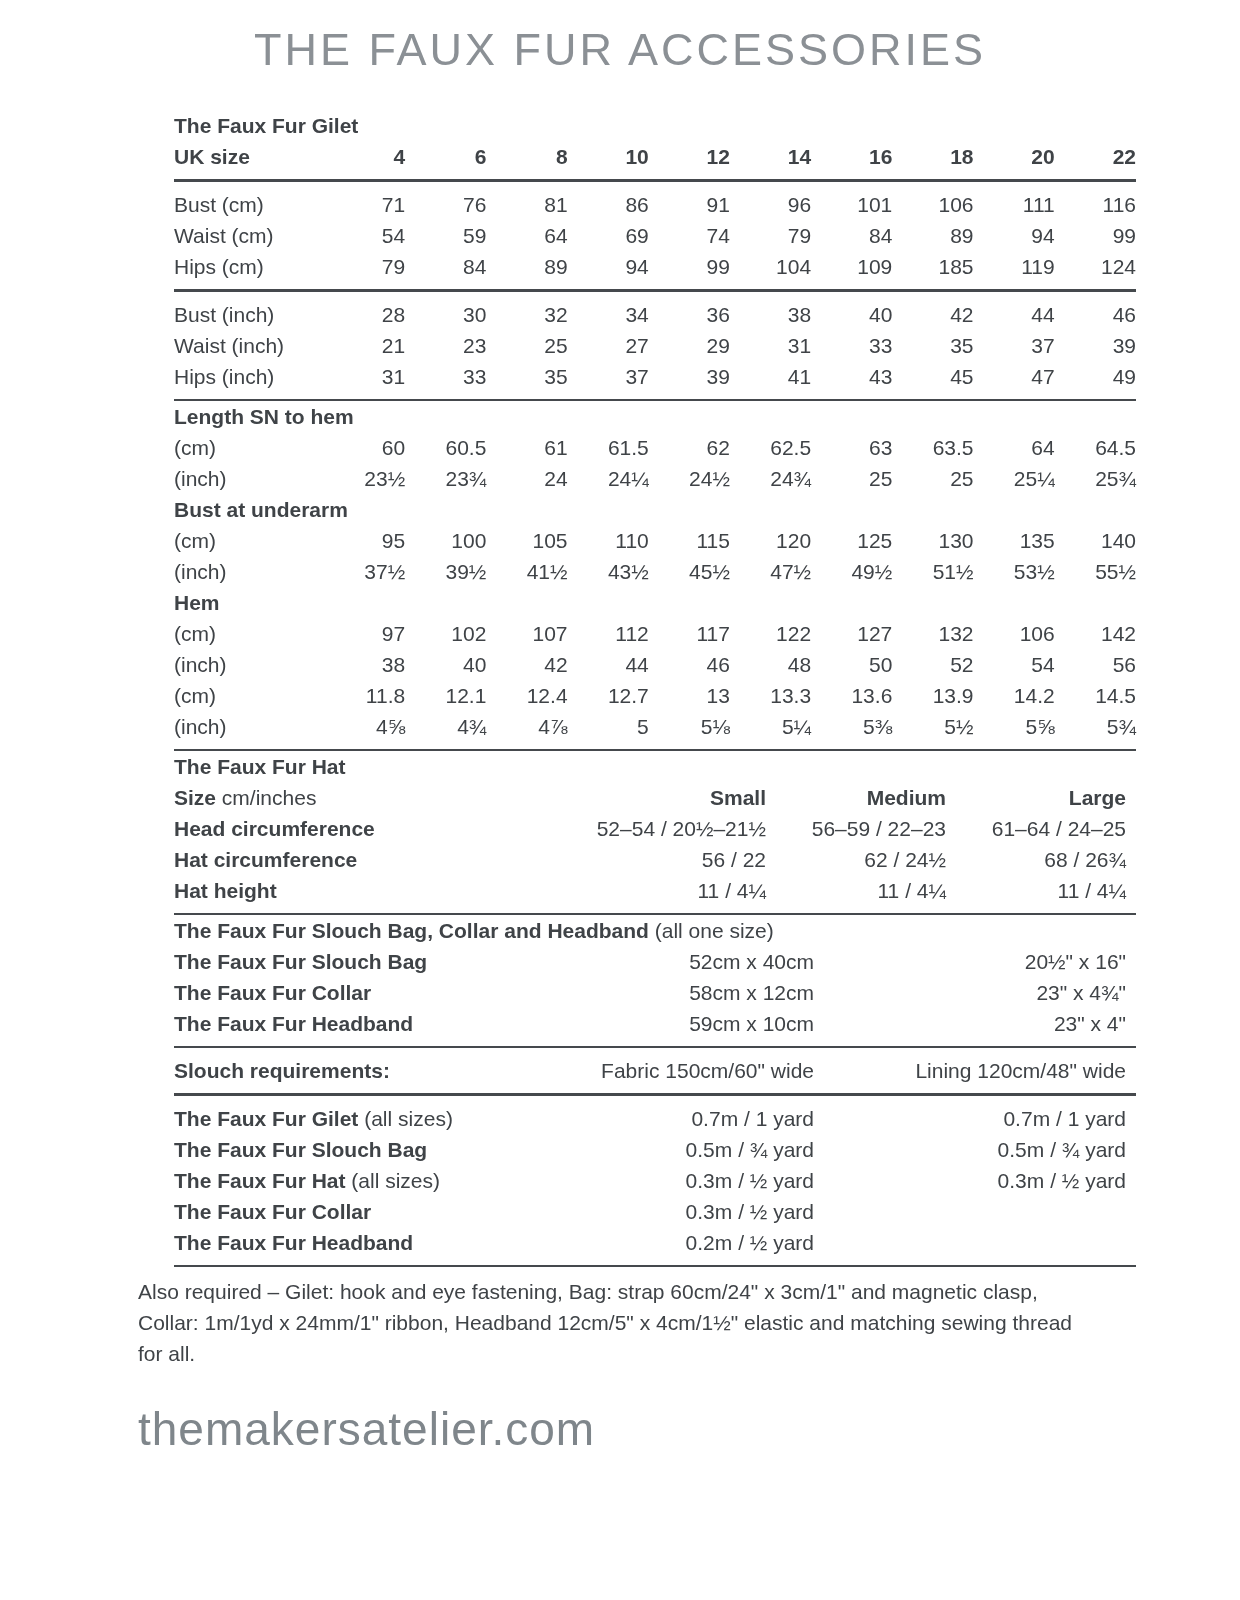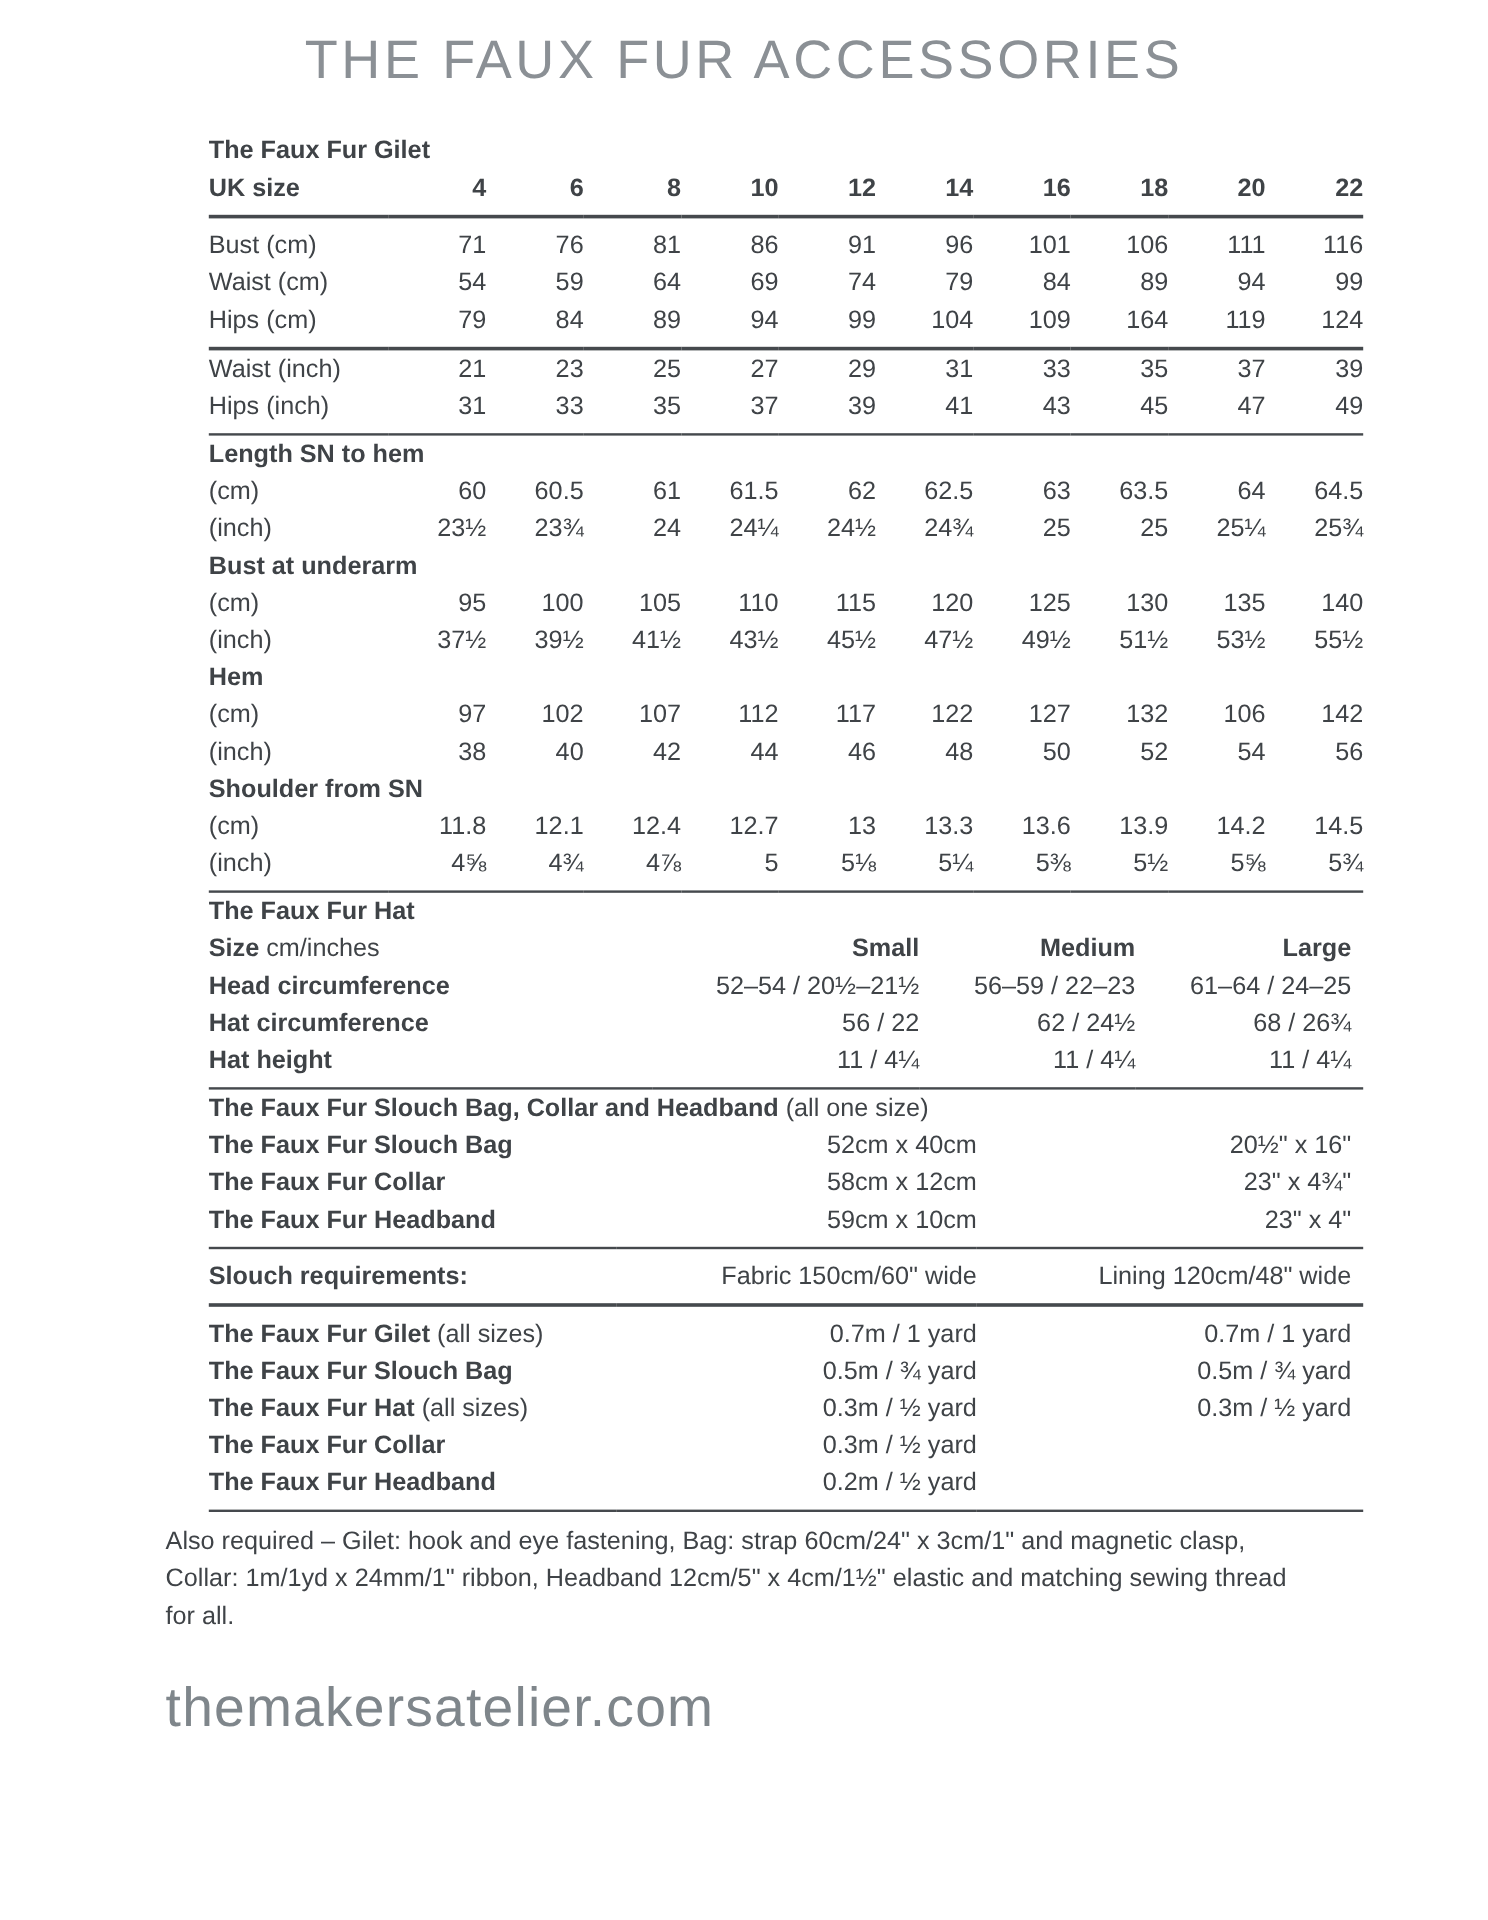--- a/index.html
+++ b/index.html
@@ -88,23 +88,36 @@
           </tr>
           <tr class="rule3 padb">
             <th class="lbl">Hips (cm)</th>
             <td class="">79</td>
             <td class="">84</td>
             <td class="">89</td>
             <td class="">94</td>
             <td class="">99</td>
             <td class="">104</td>
             <td class="">109</td>
-            <td class="">164</td>
+            <td class="">185</td>
             <td class="">119</td>
             <td class="">124</td>
+          </tr>
+          <tr class="padt ">
+            <th class="lbl">Bust (inch)</th>
+            <td class="">28</td>
+            <td class="">30</td>
+            <td class="">32</td>
+            <td class="">34</td>
+            <td class="">36</td>
+            <td class="">38</td>
+            <td class="">40</td>
+            <td class="">42</td>
+            <td class="">44</td>
+            <td class="">46</td>
           </tr>
           <tr class="">
             <th class="lbl">Waist (inch)</th>
             <td class="">21</td>
             <td class="">23</td>
             <td class="">25</td>
             <td class="">27</td>
             <td class="">29</td>
             <td class="">31</td>
             <td class="">33</td>
@@ -206,23 +219,20 @@
             <td class="">42</td>
             <td class="">44</td>
             <td class="">46</td>
             <td class="">48</td>
             <td class="">50</td>
             <td class="">52</td>
             <td class="">54</td>
             <td class="">56</td>
           </tr>
           <tr>
-            <th colspan="11" class="lbl b">Shoulder from SN</th>
-          </tr>
-          <tr>
             <th class="lbl">(cm)</th>
             <td class="">11.8</td>
             <td class="">12.1</td>
             <td class="">12.4</td>
             <td class="">12.7</td>
             <td class="">13</td>
             <td class="">13.3</td>
             <td class="">13.6</td>
             <td class="">13.9</td>
             <td class="">14.2</td>

